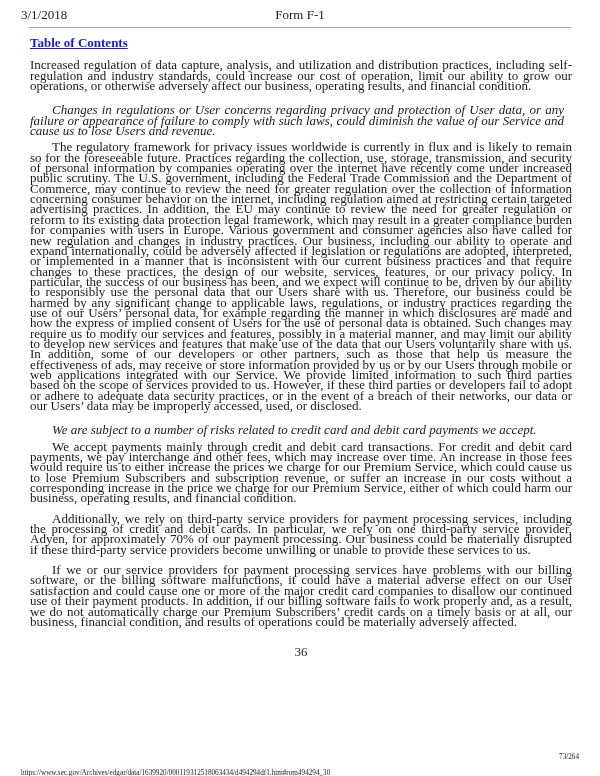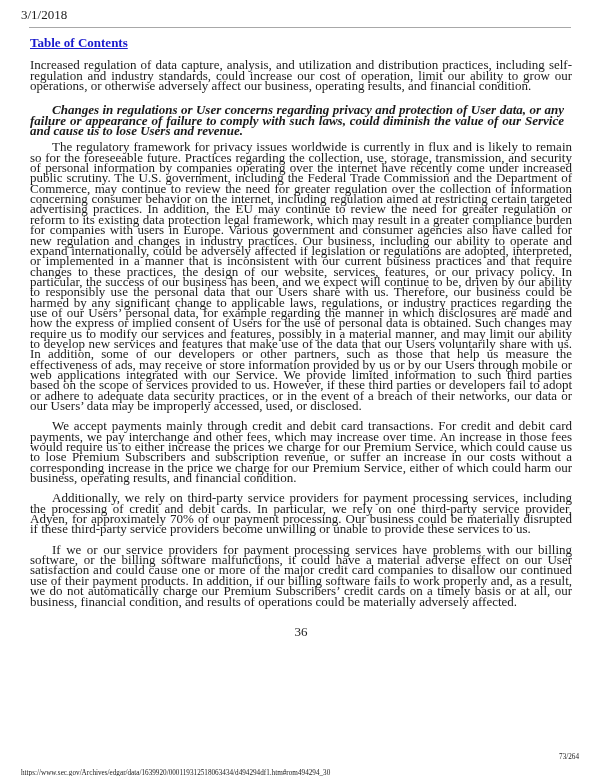--- a/index.html
+++ b/index.html
@@ -8,40 +8,42 @@
     font-family: "Liberation Serif", serif; color: #1a1a1a;
   }
   .hdr { position: absolute; top: 7px; left: 21px; right: 21px; height: 12px; font-size: 13px; }
   .hdr .date { position: absolute; left: 0; top: 0; }
   .hdr .title { position: absolute; left: 0; right: 0; top: 0; text-align: center; }
   .rule { position: absolute; top: 27px; left: 29px; right: 29px; height: 0; border-top: 1px solid #a8a8a8; }
   .content { position: absolute; top: 38px; left: 30px; width: 542px; font-size: 13px; line-height: 10.35px; text-align: justify; }
   .toc { color: #1a1acc; font-weight: bold; text-decoration: underline; display: inline-block; margin-bottom: 12px; cursor: pointer; }
   p { margin: 0 0 10px 0; }
   p.indent { text-indent: 22px; }
-  .heading { font-weight: bold; font-style: italic; text-indent: 22px; margin: 0 8px 6px 0; }
+  .heading { font-weight: normal; font-style: italic; text-indent: 22px; margin: 0 8px 6px 0; }
   .heading-gap { margin-top: 14px; }
   .pagenum { text-align: center; margin-top: 20px; }
   .footer { position: absolute; top: 753px; left: 21px; right: 21px; font-size: 7.2px; }
   .footer .url { position: absolute; left: 0; top: 16px; }
   .footer .pg { position: absolute; right: 0; top: 0; }
 </style>
 </head>
 <body>
 
 <div class="hdr">
   <span class="date">3/1/2018</span>
+  <span class="title">Form F-1</span>
 </div>
 <div class="rule"></div>
 
 <div class="content">
   <a class="toc">Table of Contents</a>
   <p>Increased regulation of data capture, analysis, and utilization and distribution practices, including self-regulation and industry standards, could increase our cost of operation, limit our ability to grow our operations, or otherwise adversely affect our business, operating results, and financial condition.</p>
   <p class="heading heading-gap">Changes in regulations or User concerns regarding privacy and protection of User data, or any failure or appearance of failure to comply with such laws, could diminish the value of our Service and cause us to lose Users and revenue.</p>
   <p class="indent">The regulatory framework for privacy issues worldwide is currently in flux and is likely to remain so for the foreseeable future. Practices regarding the collection, use, storage, transmission, and security of personal information by companies operating over the internet have recently come under increased public scrutiny. The U.S. government, including the Federal Trade Commission and the Department of Commerce, may continue to review the need for greater regulation over the collection of information concerning consumer behavior on the internet, including regulation aimed at restricting certain targeted advertising practices. In addition, the EU may continue to review the need for greater regulation or reform to its existing data protection legal framework, which may result in a greater compliance burden for companies with users in Europe. Various government and consumer agencies also have called for new regulation and changes in industry practices. Our business, including our ability to operate and expand internationally, could be adversely affected if legislation or regulations are adopted, interpreted, or implemented in a manner that is inconsistent with our current business practices and that require changes to these practices, the design of our website, services, features, or our privacy policy. In particular, the success of our business has been, and we expect will continue to be, driven by our ability to responsibly use the personal data that our Users share with us. Therefore, our business could be harmed by any significant change to applicable laws, regulations, or industry practices regarding the use of our Users’ personal data, for example regarding the manner in which disclosures are made and how the express or implied consent of Users for the use of personal data is obtained. Such changes may require us to modify our services and features, possibly in a material manner, and may limit our ability to develop new services and features that make use of the data that our Users voluntarily share with us. In addition, some of our developers or other partners, such as those that help us measure the effectiveness of ads, may receive or store information provided by us or by our Users through mobile or web applications integrated with our Service. We provide limited information to such third parties based on the scope of services provided to us. However, if these third parties or developers fail to adopt or adhere to adequate data security practices, or in the event of a breach of their networks, our data or our Users’ data may be improperly accessed, used, or disclosed.</p>
+  <p class="heading heading-gap">We are subject to a number of risks related to credit card and debit card payments we accept.</p>
   <p class="indent">We accept payments mainly through credit and debit card transactions. For credit and debit card payments, we pay interchange and other fees, which may increase over time. An increase in those fees would require us to either increase the prices we charge for our Premium Service, which could cause us to lose Premium Subscribers and subscription revenue, or suffer an increase in our costs without a corresponding increase in the price we charge for our Premium Service, either of which could harm our business, operating results, and financial condition.</p>
   <p class="indent">Additionally, we rely on third-party service providers for payment processing services, including the processing of credit and debit cards. In particular, we rely on one third-party service provider, Adyen, for approximately 70% of our payment processing. Our business could be materially disrupted if these third-party service providers become unwilling or unable to provide these services to us.</p>
   <p class="indent">If we or our service providers for payment processing services have problems with our billing software, or the billing software malfunctions, it could have a material adverse effect on our User satisfaction and could cause one or more of the major credit card companies to disallow our continued use of their payment products. In addition, if our billing software fails to work properly and, as a result, we do not automatically charge our Premium Subscribers’ credit cards on a timely basis or at all, our business, financial condition, and results of operations could be materially adversely affected.</p>
   <div class="pagenum">36</div>
 </div>
 
 <div class="footer">
   <span class="url">https://www.sec.gov/Archives/edgar/data/1639920/000119312518063434/d494294df1.htm#rom494294_30</span>
   <span class="pg">73/264</span>
 </div>

